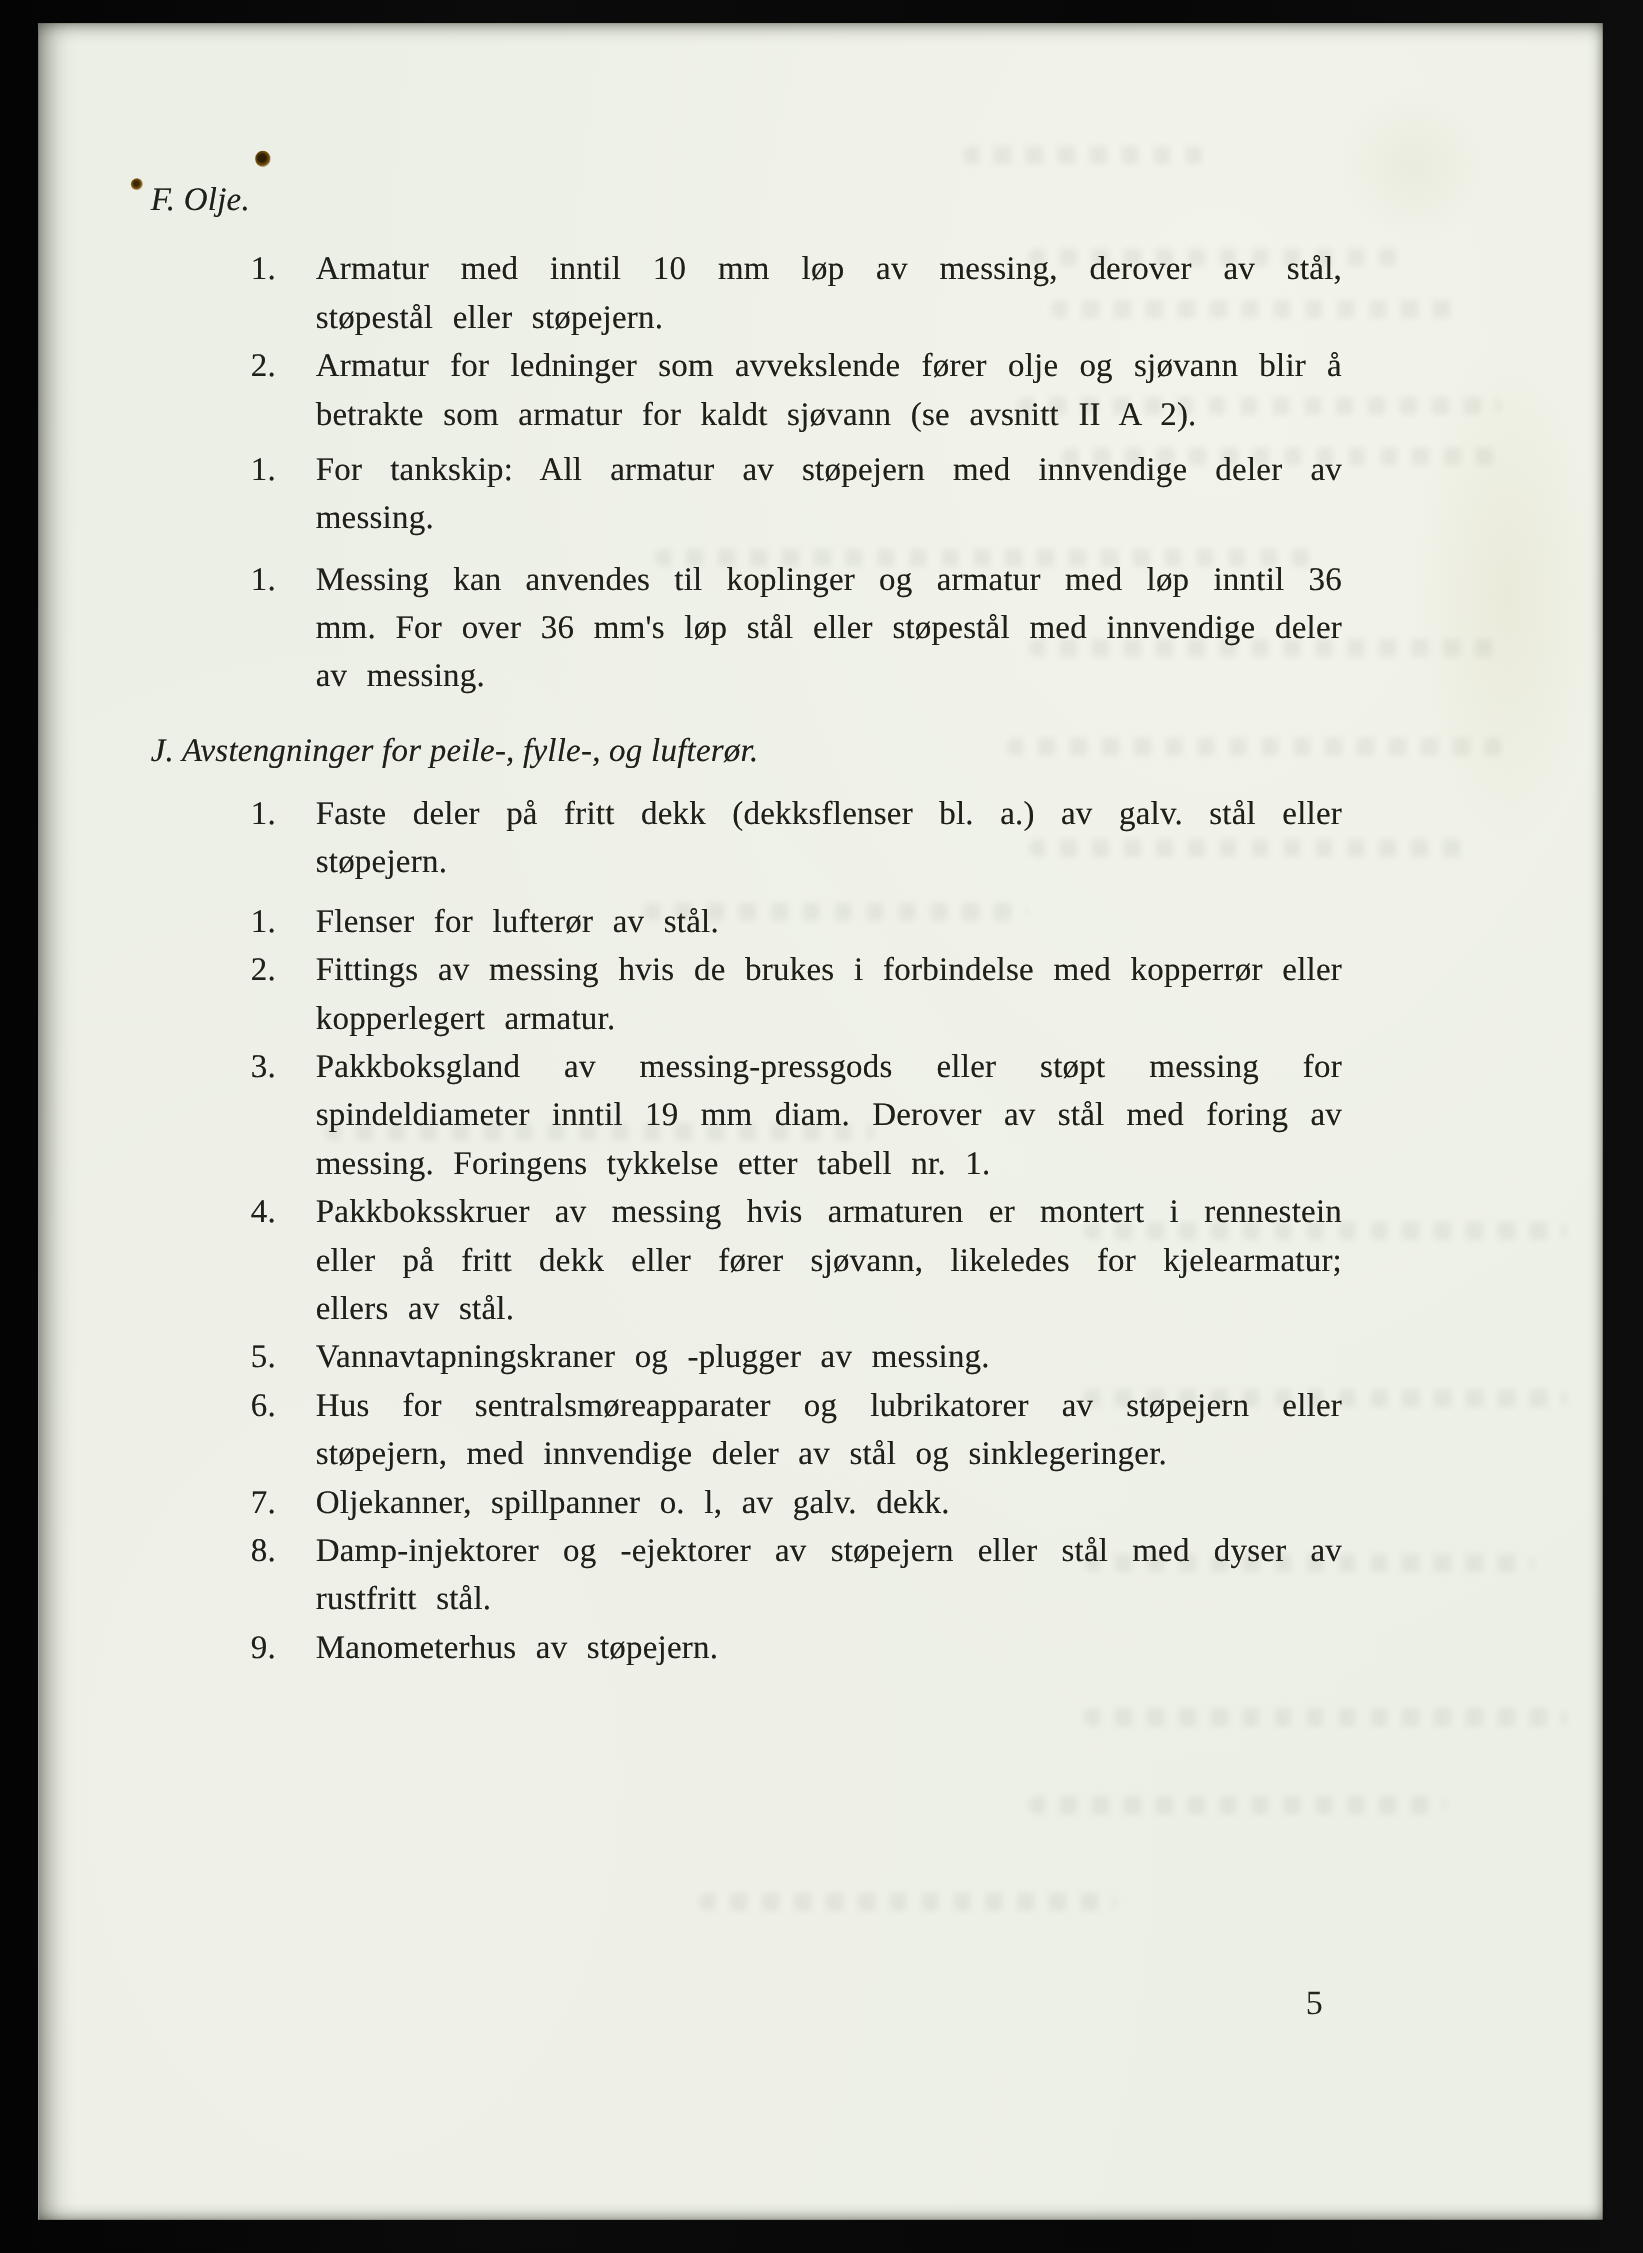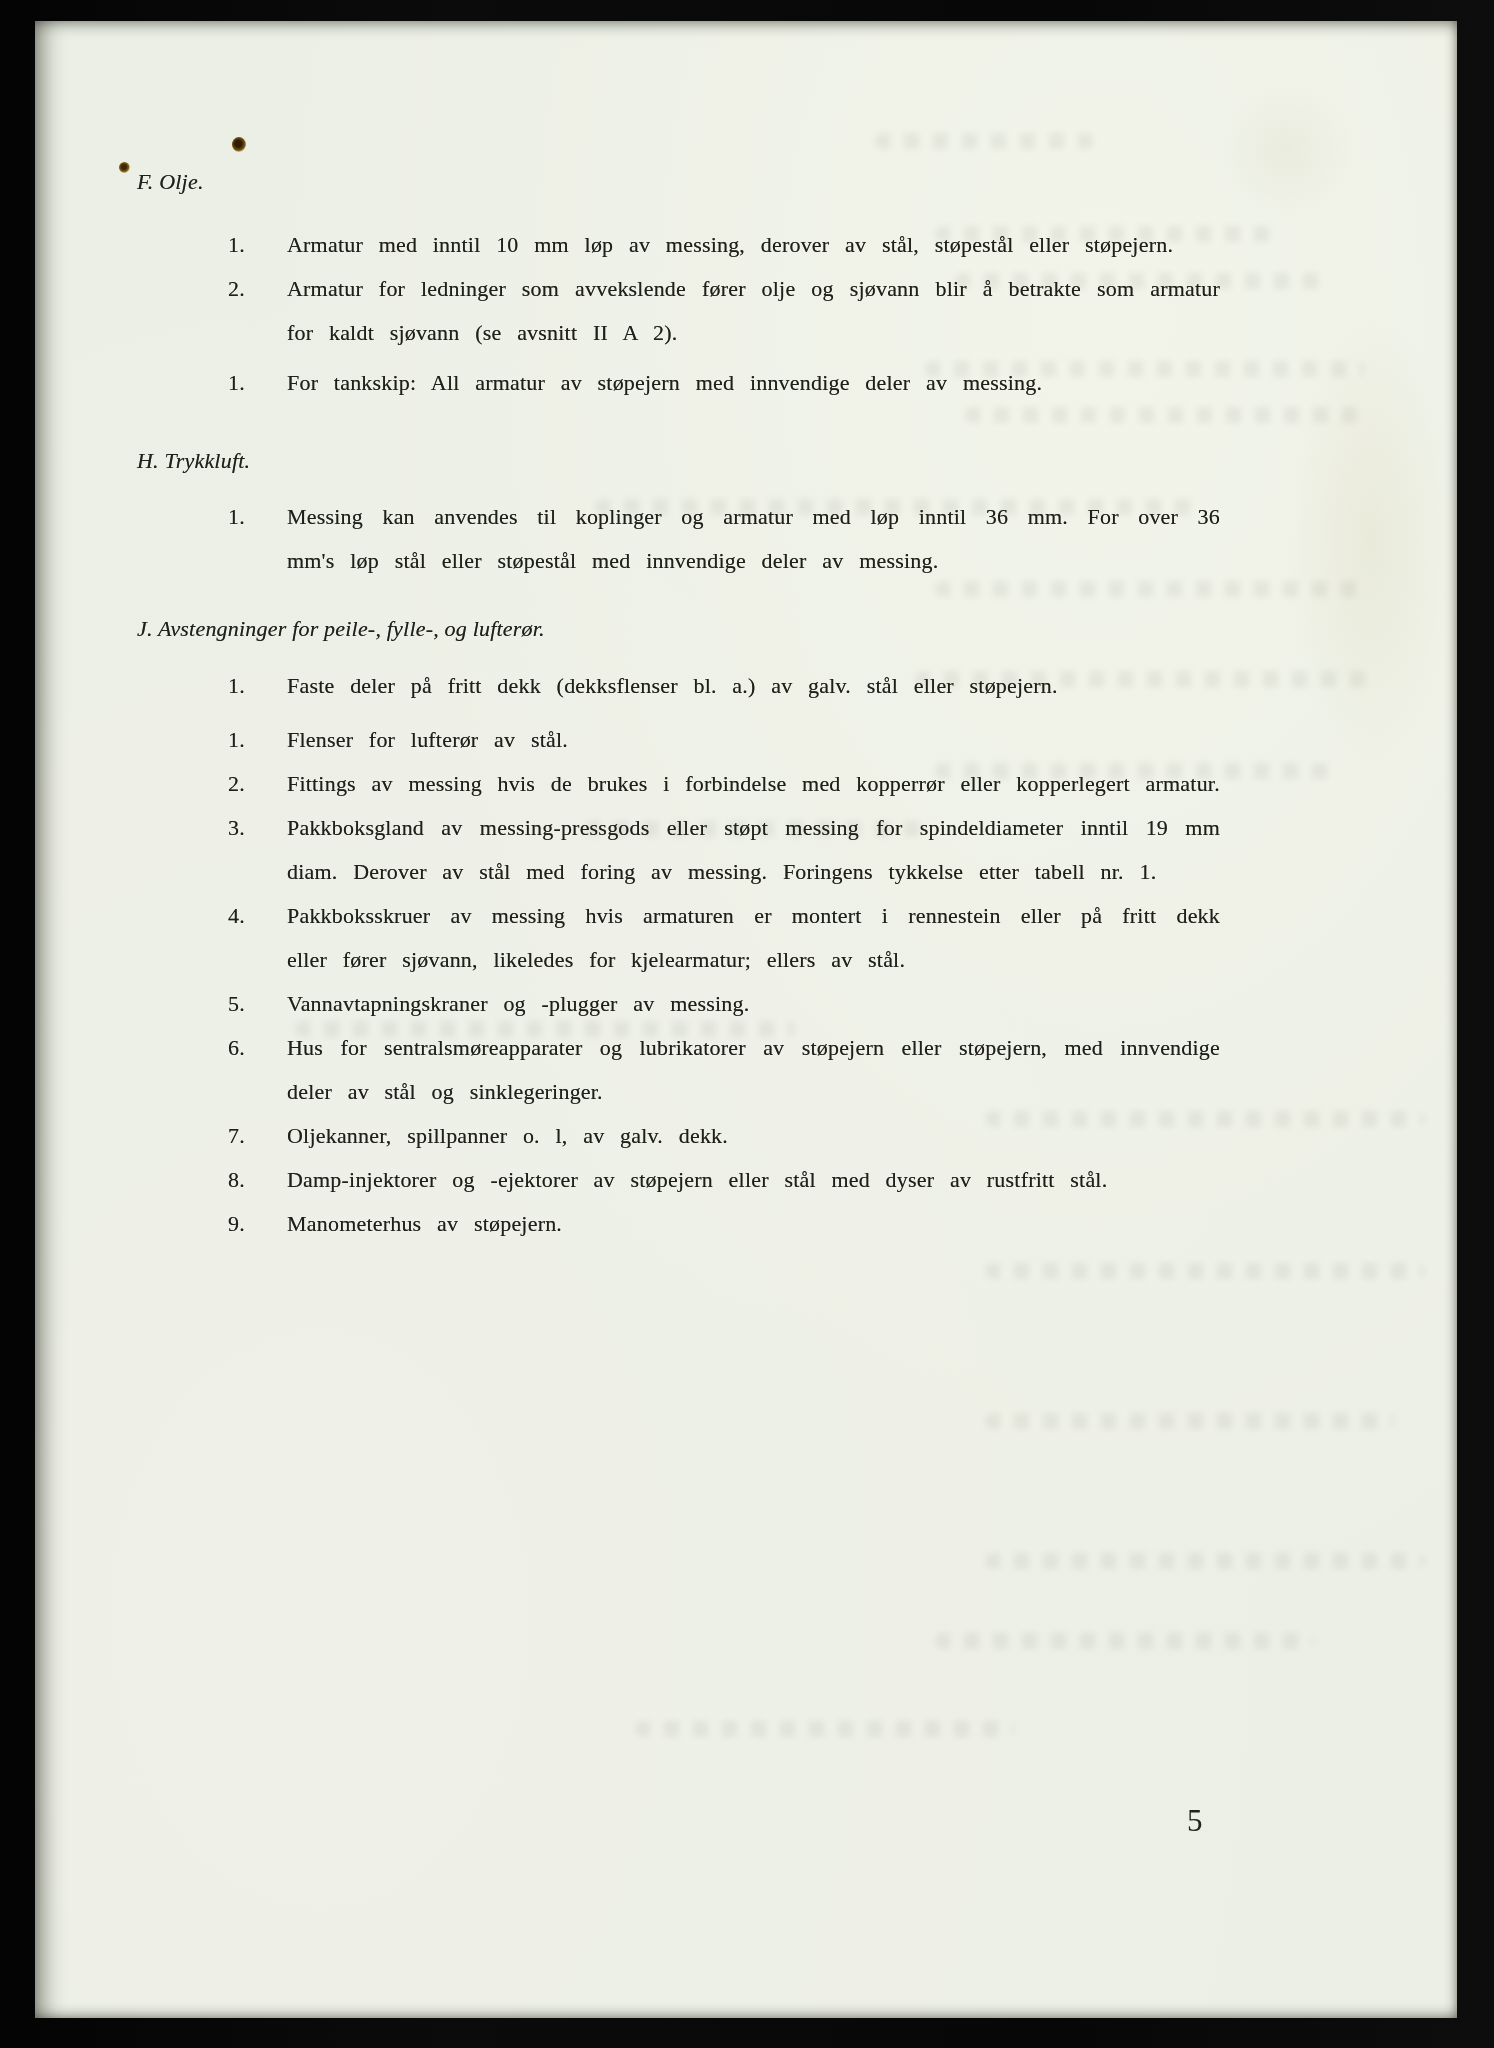--- a/index.html
+++ b/index.html
@@ -10,21 +10,21 @@
     background:
       radial-gradient(ellipse at 75% 15%, #f2f4ea 0%, rgba(242,244,234,0) 55%),
       radial-gradient(ellipse at 20% 80%, #eff1e8 0%, rgba(239,241,232,0) 60%),
       #ecefe5;
     box-shadow:
       inset 20px 0 24px -14px rgba(25,30,18,.55),
       inset -8px 0 12px -7px rgba(25,30,18,.45),
       inset 0 12px 16px -11px rgba(25,30,18,.5),
       inset 0 -10px 14px -9px rgba(25,30,18,.45);
   }
-  .content{position:absolute;left:0;top:0;width:1422px;color:#20201a;font-size:22px;line-height:44px;letter-spacing:.2px;text-shadow:0 0 .5px rgba(32,32,26,.55);}
+  .content{position:absolute;left:0;top:0;width:1422px;color:#20201a;font-size:30px;line-height:44px;letter-spacing:.2px;text-shadow:0 0 .5px rgba(32,32,26,.55);}
   .heading{margin-left:102px;font-style:italic;}
   .item{position:relative;margin-left:193px;width:982px;}
   .num{position:absolute;left:0;top:0;}
   .itext{margin-left:59px;width:933px;text-align:justify;word-spacing:10px;}
   .misc-heading{margin-left:102px;width:1110px;text-align:center;font-weight:bold;}
   .mt139{margin-top:139px}.mt34{margin-top:34px}.mt28{margin-top:24px}
   .mt20{margin-top:20px}.mt19{margin-top:19px}.mt13{margin-top:13px}
   .mt12{margin-top:12px}.mt10{margin-top:10px}.mt6{margin-top:6px}.mt0{margin-top:0}
   .pagenum{position:absolute;left:1152px;top:1782px;font-size:31px;color:#23231c;}
   .fox{position:absolute;border-radius:50%;}
@@ -80,21 +80,20 @@
       </div>
 
       <div>
         <div class="item mt6">
           <span class="num">1.</span>
           <div class="itext">For tankskip: All armatur av støpejern med innvendige deler av messing.</div>
         </div>
       </div>
 
       <div>
-        <div class="heading mt34">H. Trykkluft.</div>
         <div class="item mt12">
           <span class="num">1.</span>
           <div class="itext">Messing kan anvendes til koplinger og armatur med løp inntil 36 mm. For over 36 mm's løp stål eller støpestål med innvendige deler av messing.</div>
         </div>
       </div>
 
       <div>
         <div class="heading mt28">J. Avstengninger for peile-, fylle-, og lufterør.</div>
         <div class="item mt13">
           <span class="num">1.</span>

